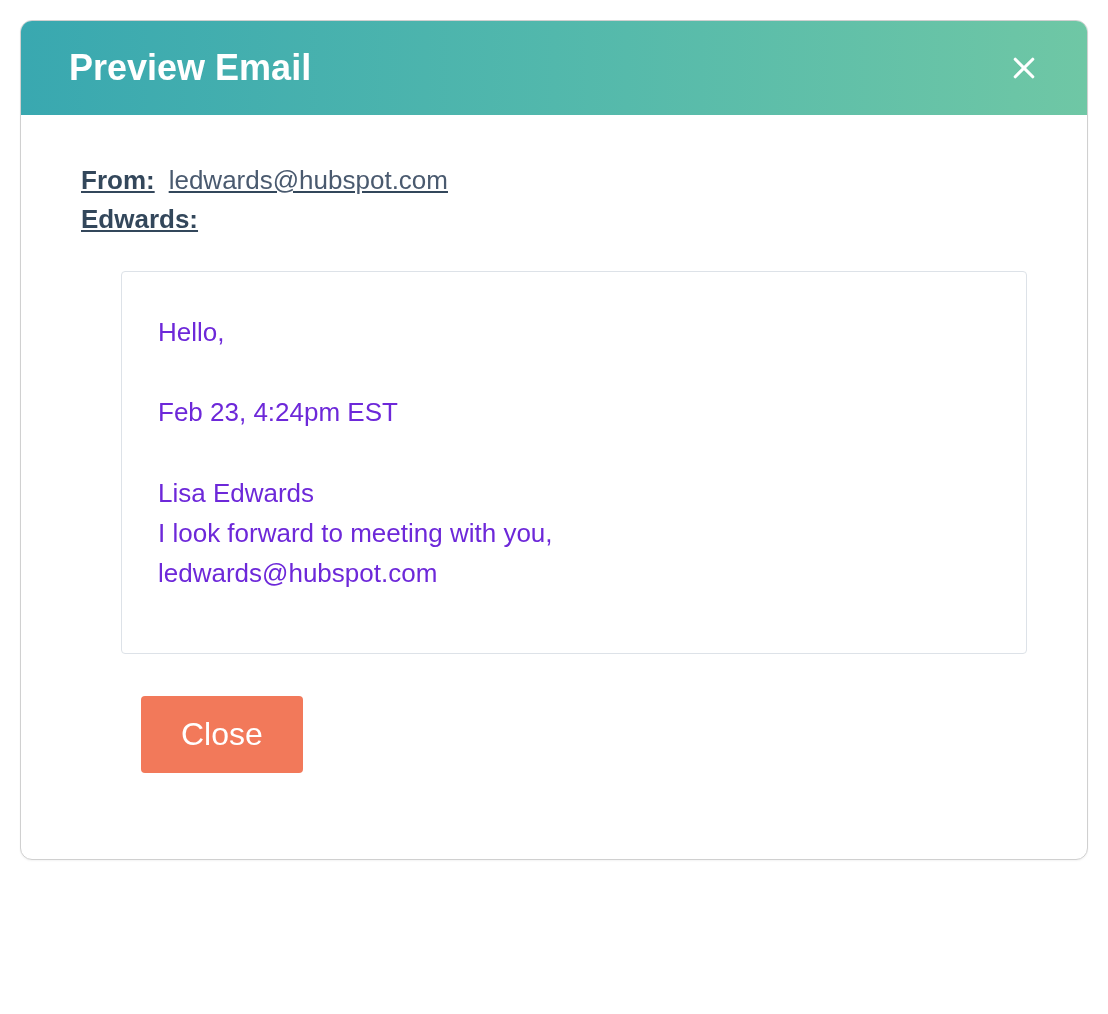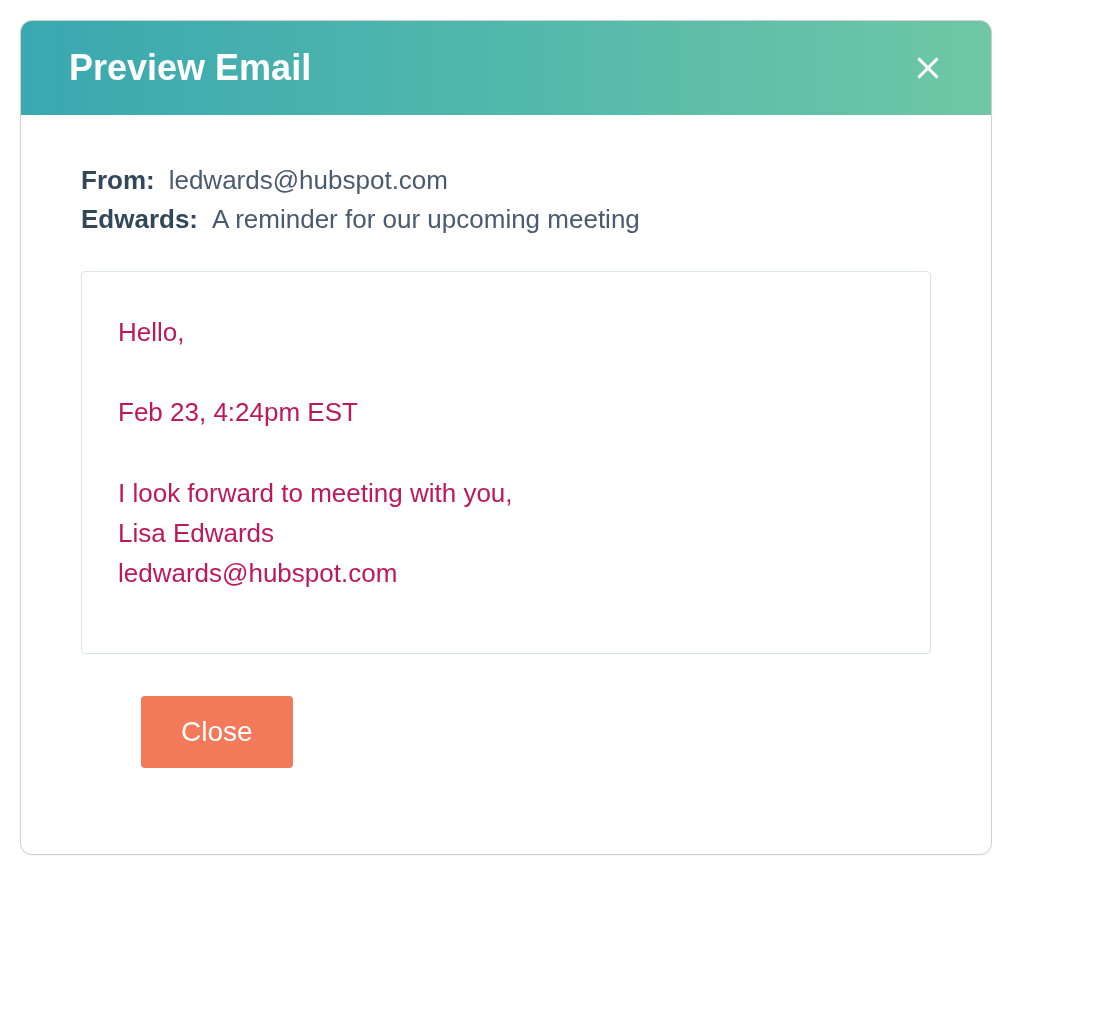--- a/index.html
+++ b/index.html
@@ -6,21 +6,21 @@
       margin: 0;
       padding: 0;
       box-sizing: border-box;
     }
     body {
       font-family: -apple-system, BlinkMacSystemFont, "Segoe UI", Helvetica, Arial, sans-serif;
       background: #ffffff;
       padding: 20px;
     }
     .modal {
-      width: 972px;
+      width: 1068px;
       background: #ffffff;
       border: 1px solid #d0d0d0;
       border-radius: 12px;
       overflow: hidden;
       box-shadow: 0 1px 2px rgba(0,0,0,0.05);
     }
     .modal-header {
       background: linear-gradient(90deg, #39a8b0 0%, #52b8ac 50%, #6fc7a5 100%);
       padding: 26px 48px;
       display: flex;
@@ -45,58 +45,60 @@
     }
     .modal-body {
       padding: 50px 60px 40px 60px;
     }
     .meta-row {
       display: flex;
       align-items: flex-end;
       margin-bottom: 8px;
       color: #33475b;
       font-size: 26px;
+      text-decoration: underline;
     }
     .meta-label {
       font-weight: 700;
       margin-right: 14px;
     }
     .meta-value {
       font-weight: 400;
       color: #4a5a6f;
     }
     .email-body {
       margin-top: 36px;
       border: 1px solid #dde2e8;
       border-radius: 4px;
       padding: 40px 36px 60px 36px;
-      color: #be185d;
+      color: #6d28d9;
       font-size: 26px;
       line-height: 1.55;
+      margin-left: 40px;
     }
     .body-line {
       margin: 0;
     }
     .body-spacer {
       height: 40px;
     }
     .body-datetime {
       font-weight: 400;
     }
     .modal-footer {
       padding: 0 60px 46px 60px;
       margin-top: 42px;
     }
     .close-button {
       background: #f2795a;
       color: #ffffff;
       border: none;
       border-radius: 4px;
       padding: 20px 40px;
-      font-size: 28px;
+      font-size: 32px;
       font-weight: 500;
       cursor: pointer;
     }
   </style>
 </head>
 <body>
 
 <div class="modal">
   <div class="modal-header">
     <div class="modal-title">Preview Email</div>
@@ -108,30 +110,29 @@
     </div>
   </div>
 
   <div class="modal-body">
     <div class="meta-row">
       <span class="meta-label">From:</span>
       <span class="meta-value">ledwards@hubspot.com</span>
     </div>
     <div class="meta-row">
       <span class="meta-label">Edwards:</span>
-      <span class="meta-value">A reminder for our upcoming meeting</span>
     </div>
 
     <div class="email-body">
       <p class="body-line">Hello,</p>
       <div class="body-spacer"></div>
       <p class="body-line body-datetime">Feb 23, 4:24pm EST</p>
       <div class="body-spacer"></div>
+      <p class="body-line">Lisa Edwards</p>
       <p class="body-line">I look forward to meeting with you,</p>
-      <p class="body-line">Lisa Edwards</p>
       <p class="body-line">ledwards@hubspot.com</p>
     </div>
 
     <div class="modal-footer">
       <button class="close-button">Close</button>
     </div>
   </div>
 </div>
 
 </body></html>

